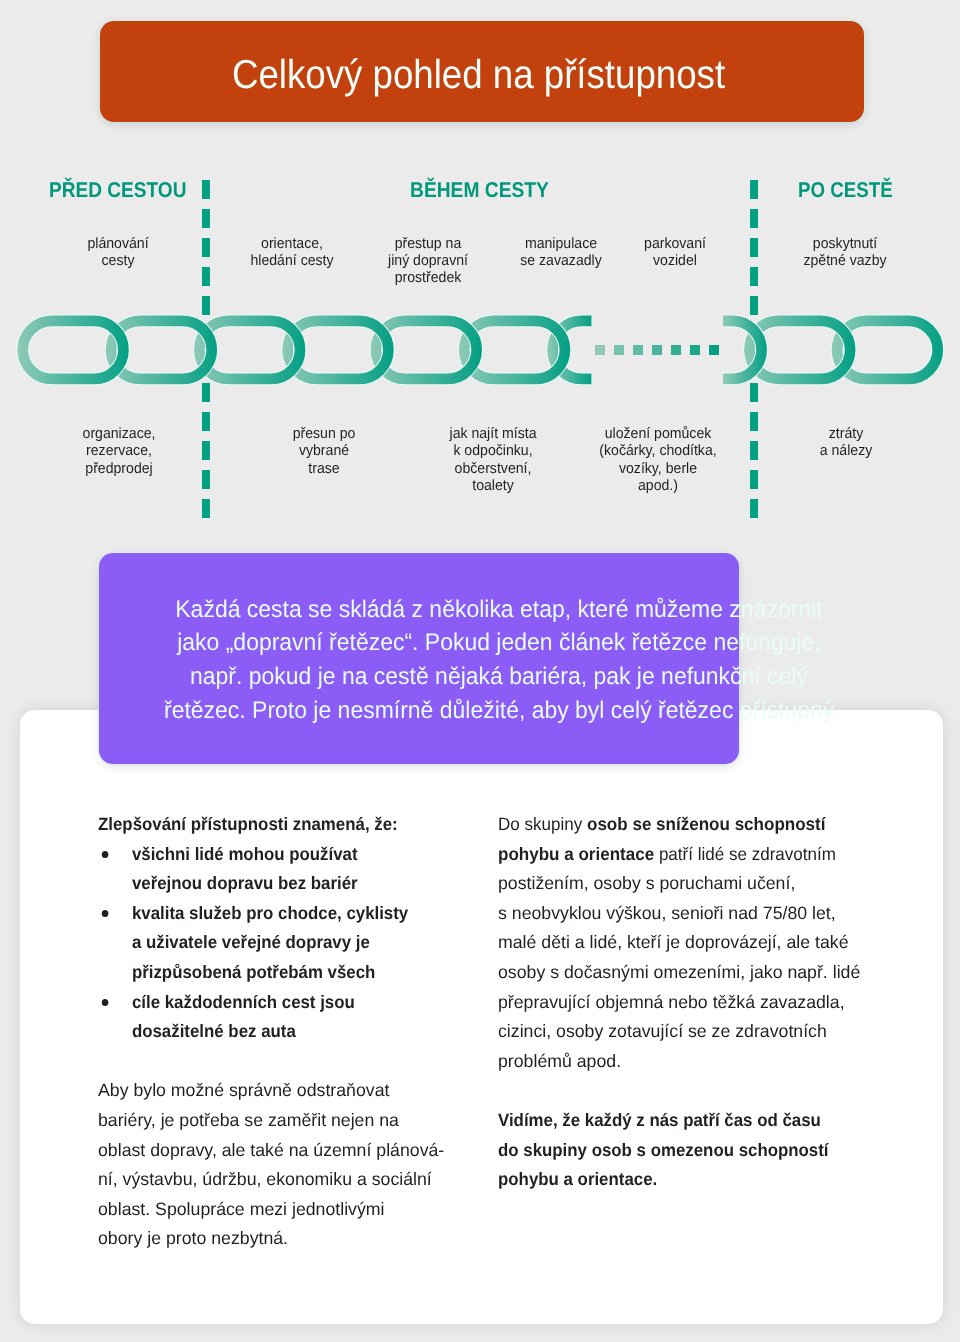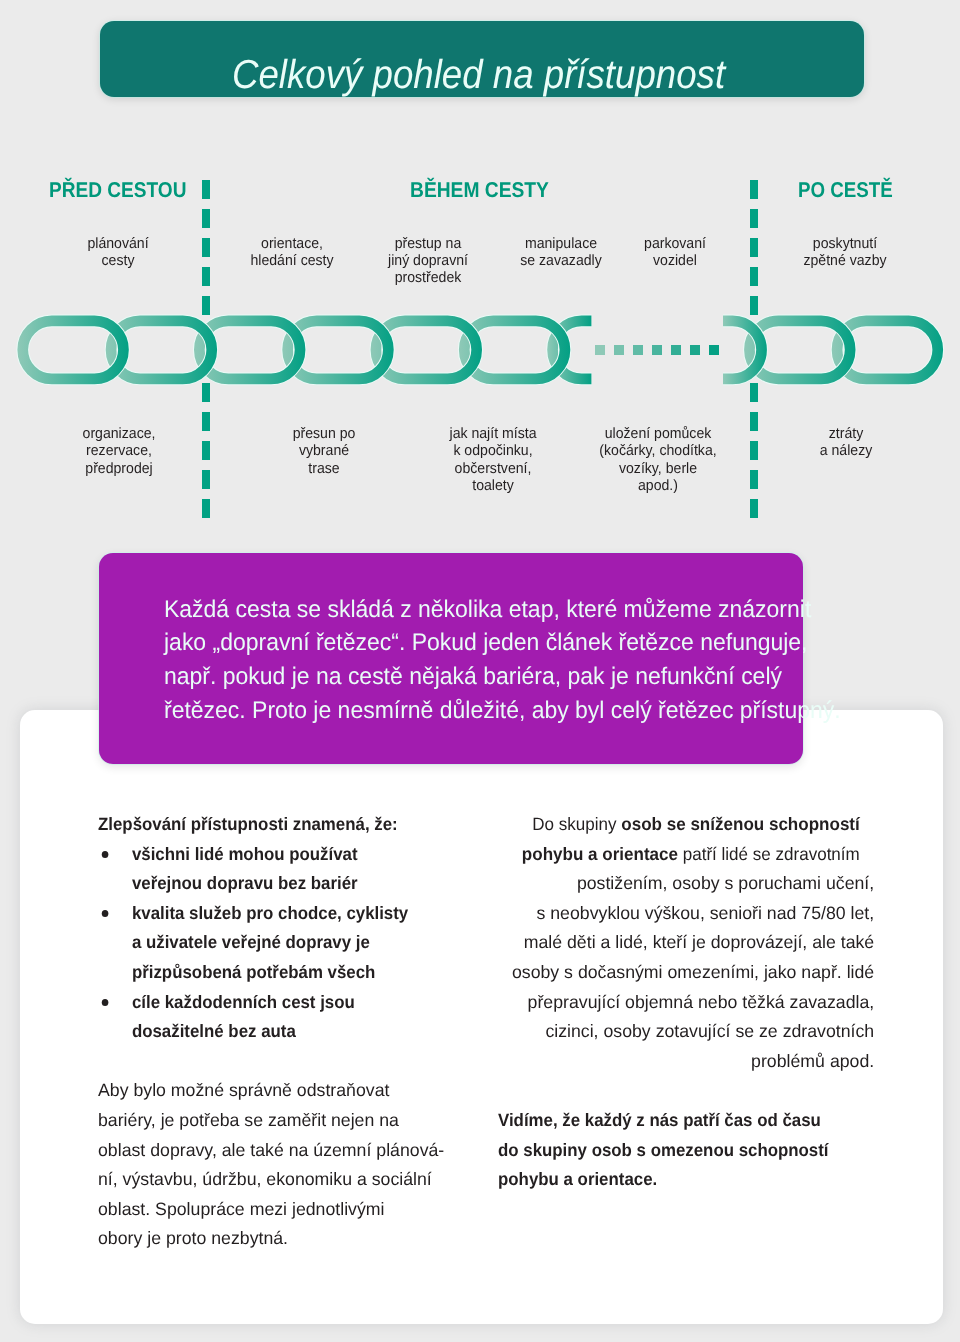--- a/index.html
+++ b/index.html
@@ -11,24 +11,23 @@
     overflow:hidden;
     position:relative;
     -webkit-font-smoothing:antialiased;
     text-rendering:geometricPrecision;
     transform:translateZ(0);
   }
   .page{position:absolute;left:0;top:0;width:960px;height:1342px;}
 
   
   .titlebar{
-    position:absolute;left:100px;top:21px;width:764px;height:76px;
-    background:#0f766e;border-radius:14px;
+    position:absolute;left:100px;top:21px;width:764px;height:101px;
+    background:#c2410c;border-radius:14px;
     box-shadow:0 2px 8px rgba(0,0,0,.13), 0 0 0 1px rgba(200,255,245,.55);
-    font-style:italic;
   }
   .titlebar .title{
     position:absolute;left:132px;top:1.5px;height:104px;
     display:flex;align-items:center;
     color:#eafdf8;font-size:40.5px;font-weight:400;
     white-space:nowrap;
     transform:scaleX(.905);transform-origin:left center;
   }
 
   
@@ -41,43 +40,44 @@
 
   
   .cap{position:absolute;text-align:center;font-size:15px;line-height:17.1px;color:#231f20;white-space:nowrap;
     transform:scaleX(.94);}
 
   
   .chain{position:absolute;left:0;top:300px;width:960px;height:100px;}
 
   
   .panel{
-    position:absolute;left:99px;top:552.6px;width:704px;height:211.6px;
-    background:#a21caf;border-radius:14px;z-index:5;
+    position:absolute;left:99px;top:552.6px;width:640px;height:211.6px;
+    background:#8b5cf6;border-radius:14px;z-index:5;
     box-shadow:0 3px 10px rgba(0,0,0,.11), 0 0 0 1px rgba(200,255,245,.5);
+    text-align:center;
   }
   .panel .ptext{
     position:absolute;left:64.5px;top:40.3px;width:700px;
     color:#e9fdf7;font-size:24px;line-height:33.6px;font-weight:400;
     transform:scaleX(.957);transform-origin:left top;white-space:nowrap;
   }
 
   
   .card{
     position:absolute;left:20px;top:710px;width:923px;height:614px;
     background:#fff;border-radius:15px;z-index:1;
     box-shadow:0 0 14px rgba(120,125,130,.22);
     text-decoration:underline;
   }
   .colL{position:absolute;left:77.6px;top:100.1px;width:340px;}
   .colR{position:absolute;left:478px;top:100.1px;width:380px;}
   .card .t{font-size:17.9px;line-height:29.6px;color:#231f20;white-space:nowrap;
      transform:scaleX(.942);transform-origin:left top;}
   .card .t.reg{transform:scaleX(.99);}
-  .card .t.mix{transform:none;text-align:right;}
+  .card .t.mix{transform:none;}
   .card .t.mix .regline{transform:scaleX(.99);transform-origin:left top;}
   .card .t.mix .mixline{transform:scaleX(.952);transform-origin:left top;}
   .card .b{font-weight:700;}
   .bullets{list-style:none;margin:0;padding:0;}
   .bullets li{position:relative;padding-left:36px;font-weight:700;}
   .bullets li .dot{position:absolute;left:4px;top:11px;width:7px;height:7px;border-radius:50%;background:#231f20;}
   .gap{height:29.6px;}
 </style>
 </head>
 <body>

